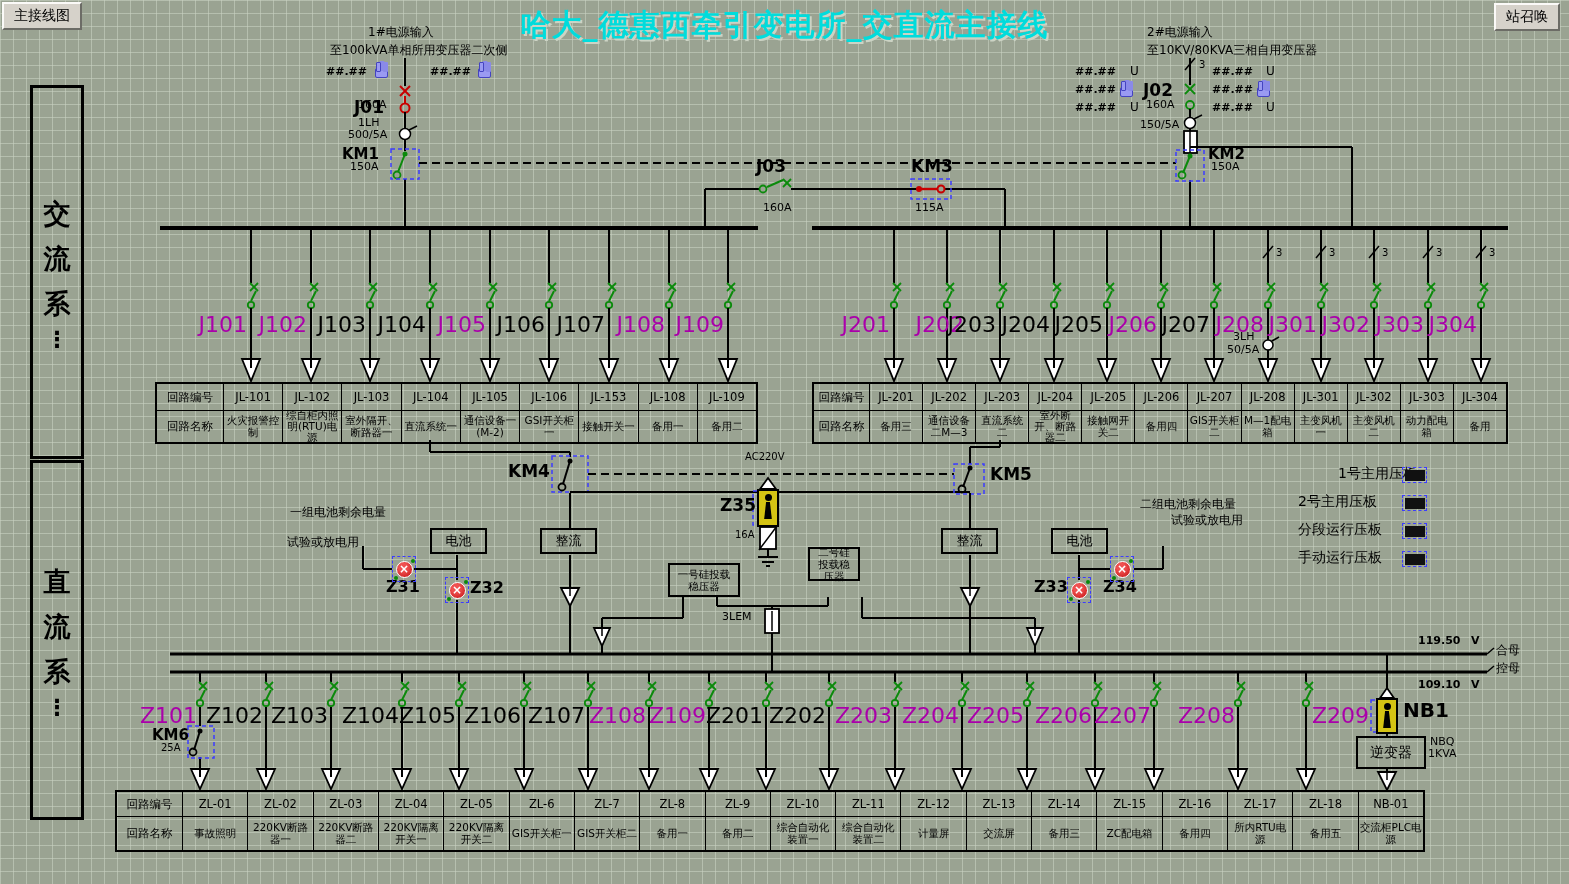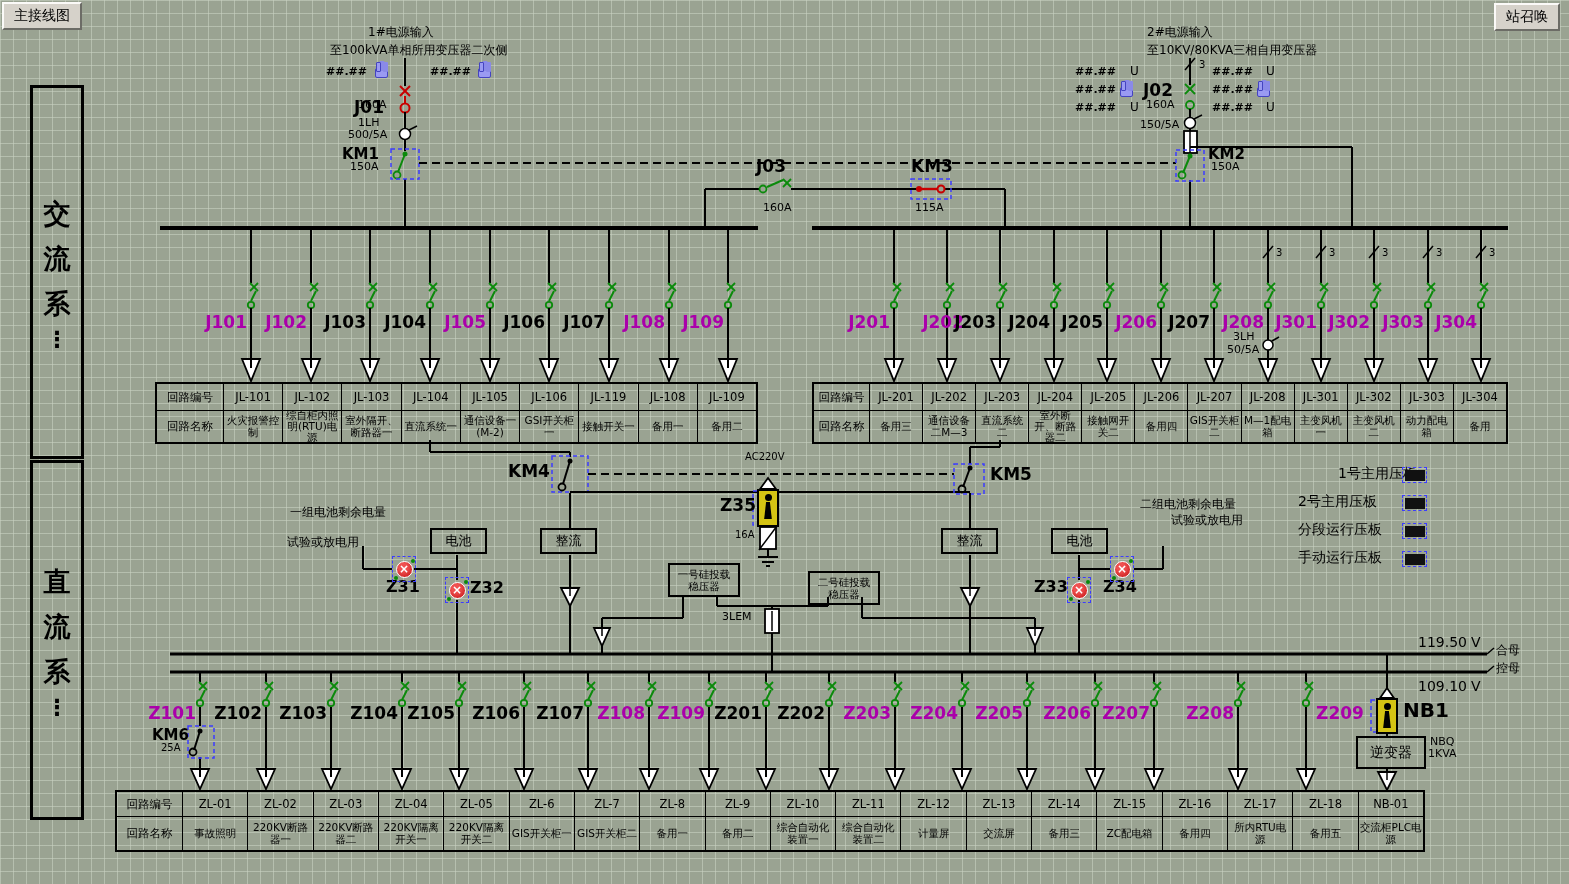--- a/index.html
+++ b/index.html
@@ -3,21 +3,21 @@
 <meta charset="utf-8">
 <style>
   html,body{margin:0;padding:0;font-family:"DejaVu Sans",sans-serif;}
   #stage{position:relative;width:1569px;height:884px;overflow:hidden;
     background-color:#9aa392;
     background-image:linear-gradient(rgba(205,213,198,.55) 1px,transparent 1px),
                      linear-gradient(90deg,rgba(205,213,198,.55) 1px,transparent 1px);
     background-size:13px 13px;}
   .t{position:absolute;white-space:nowrap;color:#000;line-height:1.1;}
   .s10{font-size:10px}.s11{font-size:11px}.s11b{font-size:11px;font-weight:bold}
-  .s12{font-size:12px}.s13{font-size:14px;font-weight:normal}.s14{font-size:14px}
+  .s12{font-size:12px}.s13{font-size:11px;font-weight:bold}.s14{font-size:14px}
   .b15{font-size:15px;font-weight:bold}.b16{font-size:16px;font-weight:bold}
   .b17{font-size:17px;font-weight:bold}.b18{font-size:20px;font-weight:bold}
   .title{position:absolute;left:0;top:5px;width:100%;text-align:center;font-size:30px;
     font-weight:bold;color:#00dcdc;text-shadow:2px 2px 0 #ccd3c4;letter-spacing:1px;}
   .btn{position:absolute;background:#d6d2ca;color:#000;font-size:14px;padding:3px 10px;
     border-top:2px solid #fbfaf8;border-left:2px solid #fbfaf8;
     border-right:2px solid #6c6c66;border-bottom:2px solid #6c6c66;cursor:default;
     font-family:inherit;}
   .sidebox{position:absolute;width:48px;border:3px solid #000;display:flex;
     flex-direction:column;align-items:center;justify-content:center;gap:9px;
@@ -47,21 +47,21 @@
   .svgt{font-size:10px;font-family:"DejaVu Sans",sans-serif;fill:#000}
   .box{position:absolute;border:2px solid #000;display:flex;align-items:center;
     justify-content:center;font-size:13px;color:#000;box-sizing:border-box;text-align:center;}
   .stab{font-size:10.5px;line-height:1.15;white-space:normal;padding:0 5px;}
   .tbl{position:absolute;display:grid;border:2px solid #000;box-sizing:border-box;background:transparent;}
   .tc{border-left:1.5px solid #000;display:flex;align-items:center;justify-content:center;
     font-size:11.5px;color:#000;text-align:center;overflow:hidden;}
   .tc.fc{border-left:none}
   .tc.r2{border-top:1.5px solid #000}
   .tc.nm{font-size:10.5px;line-height:1.08;white-space:normal;padding:0 1px;}
-  .flabel{font-weight:bold;font-size:17px;}
+  .flabel{font-weight:normal;font-size:22px;}
   .zicon{position:absolute;width:24px;height:26px;border:1.5px dashed #3c3cff;
     display:flex;align-items:center;justify-content:center;box-sizing:border-box;}
   .zicon::before{content:"\00d7";width:17px;height:17px;border-radius:50%;
     background:radial-gradient(circle at 40% 35%,#ef5050 30%,#c01010);
     border:1.5px solid #fff;box-sizing:border-box;color:#fff;font-weight:bold;font-size:12px;
     line-height:14px;text-align:center;}
   .zicon::after{content:"";position:absolute;width:4px;height:4px;background:#0b8a0b;
     border-radius:50%;left:1px;bottom:1px;box-shadow:17px -17px 0 #0b8a0b;}
   .ybox{position:absolute;background:#d4c313;border:2px solid #000;box-sizing:border-box;}
   .person{position:absolute;left:0;top:0;right:0;bottom:0;}
@@ -493,20 +493,21 @@
         <line x1="1387" y1="734" x2="1387" y2="737" class="k"></line>
         <line x1="1387" y1="769" x2="1387" y2="776" class="k"></line>
         <polygon points="1378,772 1396,772 1387,790" class="arrow"></polygon>
         <line x1="1387" y1="772" x2="1387" y2="780" class="k15"></line>
         <rect x="1371" y="700" width="8" height="32" class="sel"></rect>
       </svg>
     </div>
 
   <button class="btn" style="left:2px;top:2px">主接线图</button>
   <button class="btn" style="left:1494px;top:3px">站召唤</button>
+  <div class="title">哈大_德惠西牵引变电所_交直流主接线</div>
 
   <div class="sidebox" id="sb1" style="left:30px;top:85px;height:368px">
       <span>交</span>
       <span>流</span>
       <span>系</span>
       <span class="dots">⋮</span>
     </div>
   <div class="sidebox" id="sb2" style="left:30px;top:460px;height:354px">
       <span>直</span>
       <span>流</span>
@@ -580,21 +581,21 @@
   <div class="t s12" style="left:1171px;top:514px">试验或放电用</div>
   <div class="t b17" style="left:720px;top:496px">Z35</div>
   <div class="t s10" style="left:735px;top:529px">16A</div>
   <div class="t s11" style="left:722px;top:611px">3LEM</div>
 
   <div class="box" style="left:430px;top:528px;width:57px;height:26px">电池</div>
   <div class="box" style="left:540px;top:528px;width:57px;height:26px">整流</div>
   <div class="box" style="left:941px;top:528px;width:57px;height:26px">整流</div>
   <div class="box" style="left:1051px;top:528px;width:57px;height:26px">电池</div>
   <div class="box stab" style="left:668px;top:563px;width:72px;height:34px">一号硅投载稳压器</div>
-  <div class="box stab" style="left:808px;top:571px;width:72px;height:34px">二号硅投载稳压器</div>
+  <div class="box stab" style="left:808px;top:547px;width:52px;height:34px">二号硅投载稳压器</div>
 
   <div class="zicon" style="left:392px;top:556px"></div>
   <div class="zicon" style="left:445px;top:577px"></div>
   <div class="zicon" style="left:1067px;top:577px"></div>
   <div class="zicon" style="left:1110px;top:556px"></div>
 
   <div class="ybox" style="left:757px;top:489px;width:22px;height:38px">
       <span class="person"></span>
     </div>
   <div class="ybox" style="left:1376px;top:698px;width:22px;height:36px">
@@ -667,21 +668,21 @@
       <div class="plate-sq" style="left: 1402px; top: 551px;"></div>
     </div>
   <div class="tbl" id="t1" style="left: 155px; top: 382px; width: 603px; grid-template-columns: 66px repeat(9, 1fr); grid-template-rows: 26px 32px;">
       <div class="tc fc">回路编号</div>
       <div class="tc">JL-101</div>
       <div class="tc">JL-102</div>
       <div class="tc">JL-103</div>
       <div class="tc">JL-104</div>
       <div class="tc">JL-105</div>
       <div class="tc">JL-106</div>
-      <div class="tc">JL-119</div>
+      <div class="tc">JL-153</div>
       <div class="tc">JL-108</div>
       <div class="tc">JL-109</div>
       <div class="tc fc r2">回路名称</div>
       <div class="tc r2 nm">火灾报警控制</div>
       <div class="tc r2 nm">综自柜内照明(RTU)电源</div>
       <div class="tc r2 nm">室外隔开、断路器一</div>
       <div class="tc r2 nm">直流系统一</div>
       <div class="tc r2 nm">通信设备一(M-2)</div>
       <div class="tc r2 nm">GSI开关柜一</div>
       <div class="tc r2 nm">接触开关一</div>

